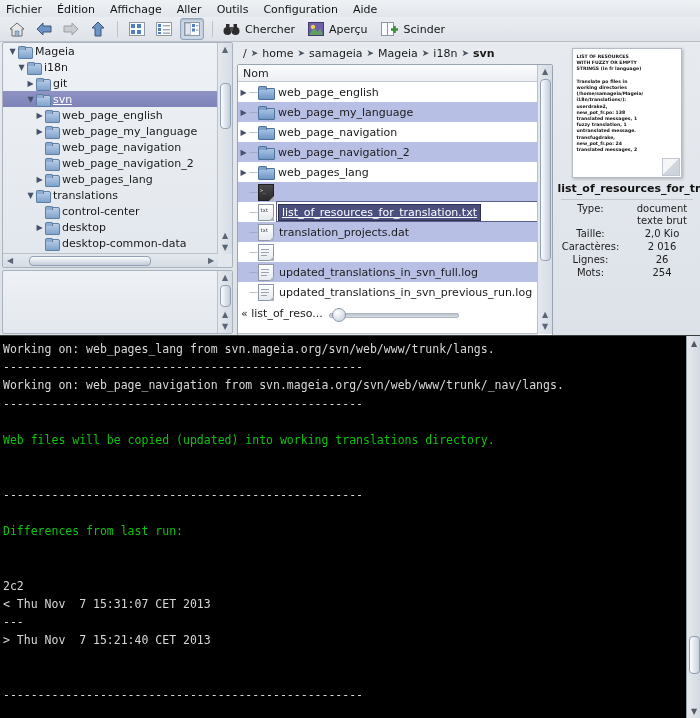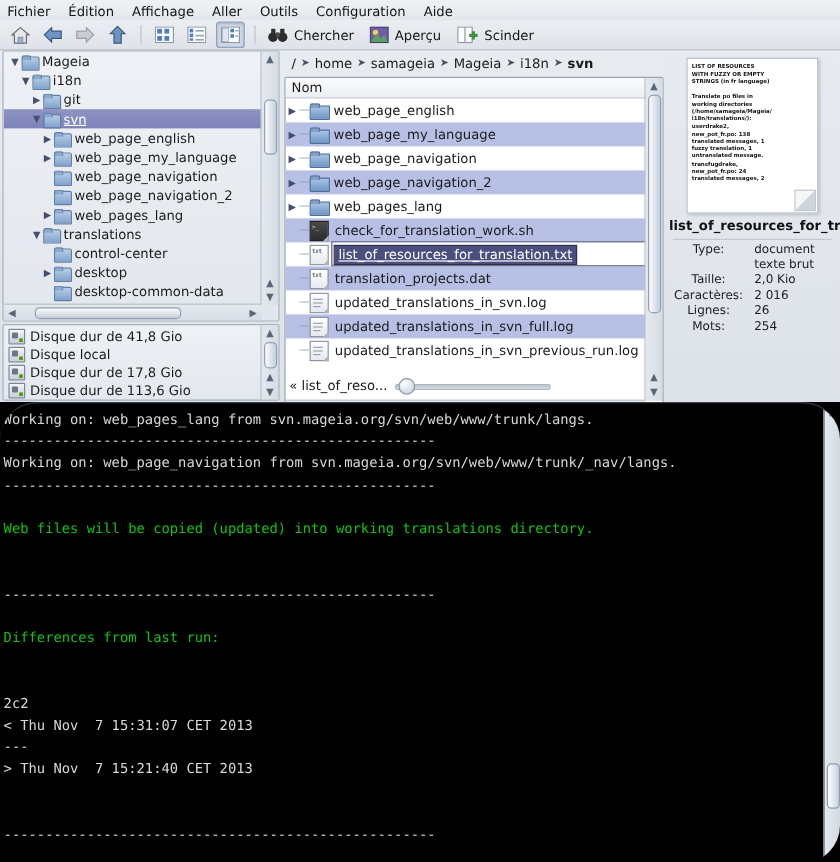--- a/index.html
+++ b/index.html
@@ -124,43 +124,43 @@
         box-shadow:1px 1px 3px rgba(0,0,0,.25);padding:5px 4px;overflow:hidden;position:relative;}
   .thumbtxt{font-family:"DejaVu Sans","Liberation Sans",sans-serif;font-size:4.6px;
         line-height:6.2px;color:#111;white-space:pre-wrap;font-weight:bold;}
   .thumbfold{position:absolute;right:1px;bottom:1px;width:16px;height:16px;
         background:linear-gradient(135deg,#f5f6f8 50%,#cfd5dd 50%);border:1px solid #c0c6cf;}
   .infoname{margin-top:4px;width:138px;text-align:center;font-size:11px;font-weight:bold;
         line-height:13px;color:#111;}
   .infosep{width:132px;height:1px;background:#c2c8d0;margin:4px 0 3px 0;}
   .proprow{display:flex;width:138px;font-size:10px;line-height:12px;margin-bottom:1px;}
   .propk{width:66px;text-align:center;padding-right:5px;color:#1c1c1c;}
-  .propv{flex:1;color:#1c1c1c;}
+  .propv{flex:1;color:#1c1c1c;text-align:center;}
 
   
   .statusbar{position:absolute;left:0;bottom:0;width:656px;height:28px;
-        display:flex;align-items:center;}
+        display:flex;align-items:flex-start;}
   .st-left{width:235px;}
   .st-mid{width:320px;display:flex;align-items:center;gap:6px;padding-left:6px;}
   .st-file{font-size:11px;white-space:nowrap;}
   .slider{position:relative;width:130px;height:12px;display:flex;align-items:center;}
   .slider .track{position:absolute;left:0;right:0;top:5px;height:3px;
         background:linear-gradient(#b9c1cb,#d7dde4);border-radius:2px;border:1px solid #aeb6c0;}
   .slider .knob{position:absolute;left:3px;top:0;width:12px;height:12px;border-radius:50%;
         background:radial-gradient(circle at 35% 30%,#ffffff,#c2ccd8);border:1px solid #8b97a6;}
   .freebar{position:relative;width:125px;height:17px;border:1px solid #9aa3af;border-radius:2px;
         background:linear-gradient(#f3f5f8,#dfe4ea);overflow:hidden;}
   .freebar .fill{position:absolute;left:0;top:0;bottom:0;width:64%;
         background:linear-gradient(#9094c6,#7b80b4);}
   .freebar .lbl{position:absolute;left:0;right:0;top:2px;text-align:center;
         font-size:10px;color:#fff;text-shadow:0 1px 1px rgba(0,0,0,.45);}
 
   
   .term{position:absolute;left:0;top:335px;width:700px;height:383px;background:#000;
-        border-top:1px solid #3c3c3c;overflow:hidden;border-radius:31px;}
+        border-top:1px solid #3c3c3c;overflow:hidden;}
   .termtext{padding:4px 4px 0 3px;font-family:"DejaVu Sans Mono","Liberation Mono",monospace;
         font-size:11.5px;line-height:18.2px;white-space:pre;}
   .tl-white{color:#d8d8d8;}
   .tl-green{color:#0ec40e;}
   .term-vsb{position:absolute;right:0;top:0;bottom:0;width:13px;
         background:linear-gradient(to right,#e6eaef,#d3d9e1);border-left:1px solid #9aa3ae;}
   .term-vsb .thumb{position:absolute;left:2px;top:300px;width:9px;height:36px;border-radius:4px;
         background:linear-gradient(to right,#ffffff,#c6d0dc);border:1px solid #8f9dae;}
   .term-vsb .ar{position:absolute;left:2px;width:10px;height:11px;text-align:center;
         font-size:8px;line-height:11px;color:#556;}
@@ -373,38 +373,20 @@
             <div class="sbar-btn" style="bottom:1px;">▼</div>
           </div>
           <div class="hsb">
             <div class="thumb" style="left:26px;width:120px;"></div>
             <div class="sbar-btn" style="left:2px;top:1px;">◀</div>
             <div class="sbar-btn" style="right:2px;left:auto;top:1px;">▶</div>
           </div>
         </div>
 
         <div class="devbox">
-          <div class="devinner" id="dev-rows">
-              <div class="drow">
-                <span class="dico"></span>
-                <span>Disque dur de 41,8 Gio</span>
-              </div>
-              <div class="drow">
-                <span class="dico"></span>
-                <span>Disque local</span>
-              </div>
-              <div class="drow">
-                <span class="dico"></span>
-                <span>Disque dur de 17,8 Gio</span>
-              </div>
-              <div class="drow">
-                <span class="dico"></span>
-                <span>Disque dur de 113,6 Gio</span>
-              </div>
-            </div>
           <div class="vsb" style="bottom:0;">
             <div class="sbar-btn" style="top:1px;">▲</div>
             <div class="thumb" style="top:14px;height:20px;"></div>
             <div class="sbar-btn" style="bottom:13px;">▲</div>
             <div class="sbar-btn" style="bottom:1px;">▼</div>
           </div>
         </div>
       </div>
 
       <div class="pane-mid">
@@ -456,21 +438,20 @@
                 <span class="dash">—</span>
                 <span class="fico-folder"></span>
                 <span class="fname">web_pages_lang</span>
               </div>
               <div class="frow alt">
                 <span class="arrow"></span>
                 <span class="dash">—</span>
                 <span class="fico-file sh">
                   <span class="tag">&gt;_</span>
                 </span>
-                <span class="fname">check_for_translation_work.sh</span>
               </div>
               <div class="frow">
                 <span class="arrow"></span>
                 <span class="dash">—</span>
                 <span class="fico-file">
                   <span class="tag">txt</span>
                 </span>
                 <span class="editwrap">
                   <span class="editbox"></span>
                   <span class="fname editing" style="position:relative;z-index:2;">list_of_resources_for_translation.txt</span>
@@ -485,21 +466,20 @@
                 <span class="fname">translation_projects.dat</span>
               </div>
               <div class="frow">
                 <span class="arrow"></span>
                 <span class="dash">—</span>
                 <span class="fico-file doc">
                   <span class="ln" style="top:4px;width:8px;"></span>
                   <span class="ln" style="top:7px;width:8px;"></span>
                   <span class="ln" style="top:10px;width:6px;"></span>
                 </span>
-                <span class="fname">updated_translations_in_svn.log</span>
               </div>
               <div class="frow alt">
                 <span class="arrow"></span>
                 <span class="dash">—</span>
                 <span class="fico-file doc">
                   <span class="ln" style="top:4px;width:8px;"></span>
                   <span class="ln" style="top:7px;width:8px;"></span>
                   <span class="ln" style="top:10px;width:6px;"></span>
                 </span>
                 <span class="fname">updated_translations_in_svn_full.log</span>

